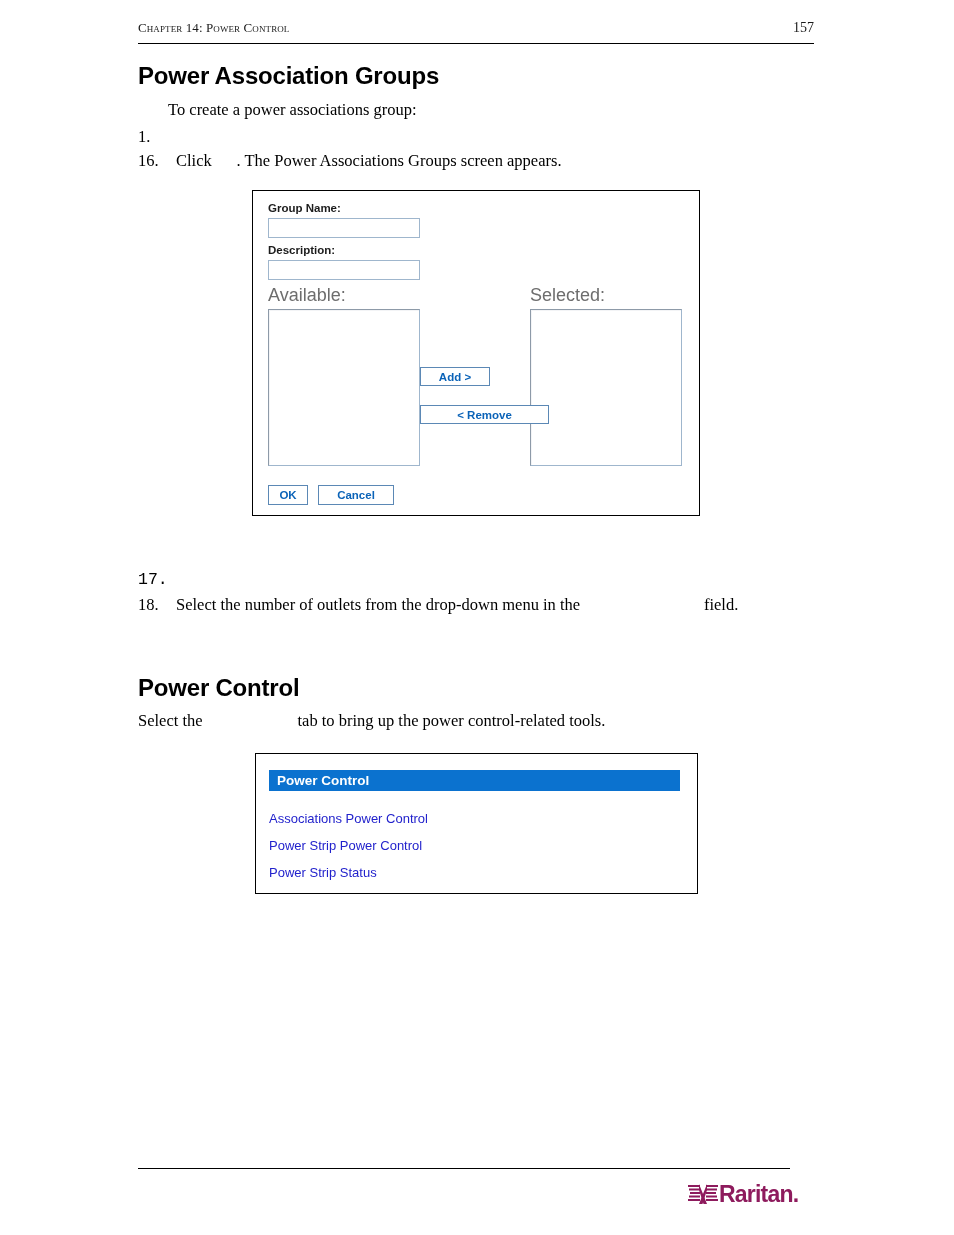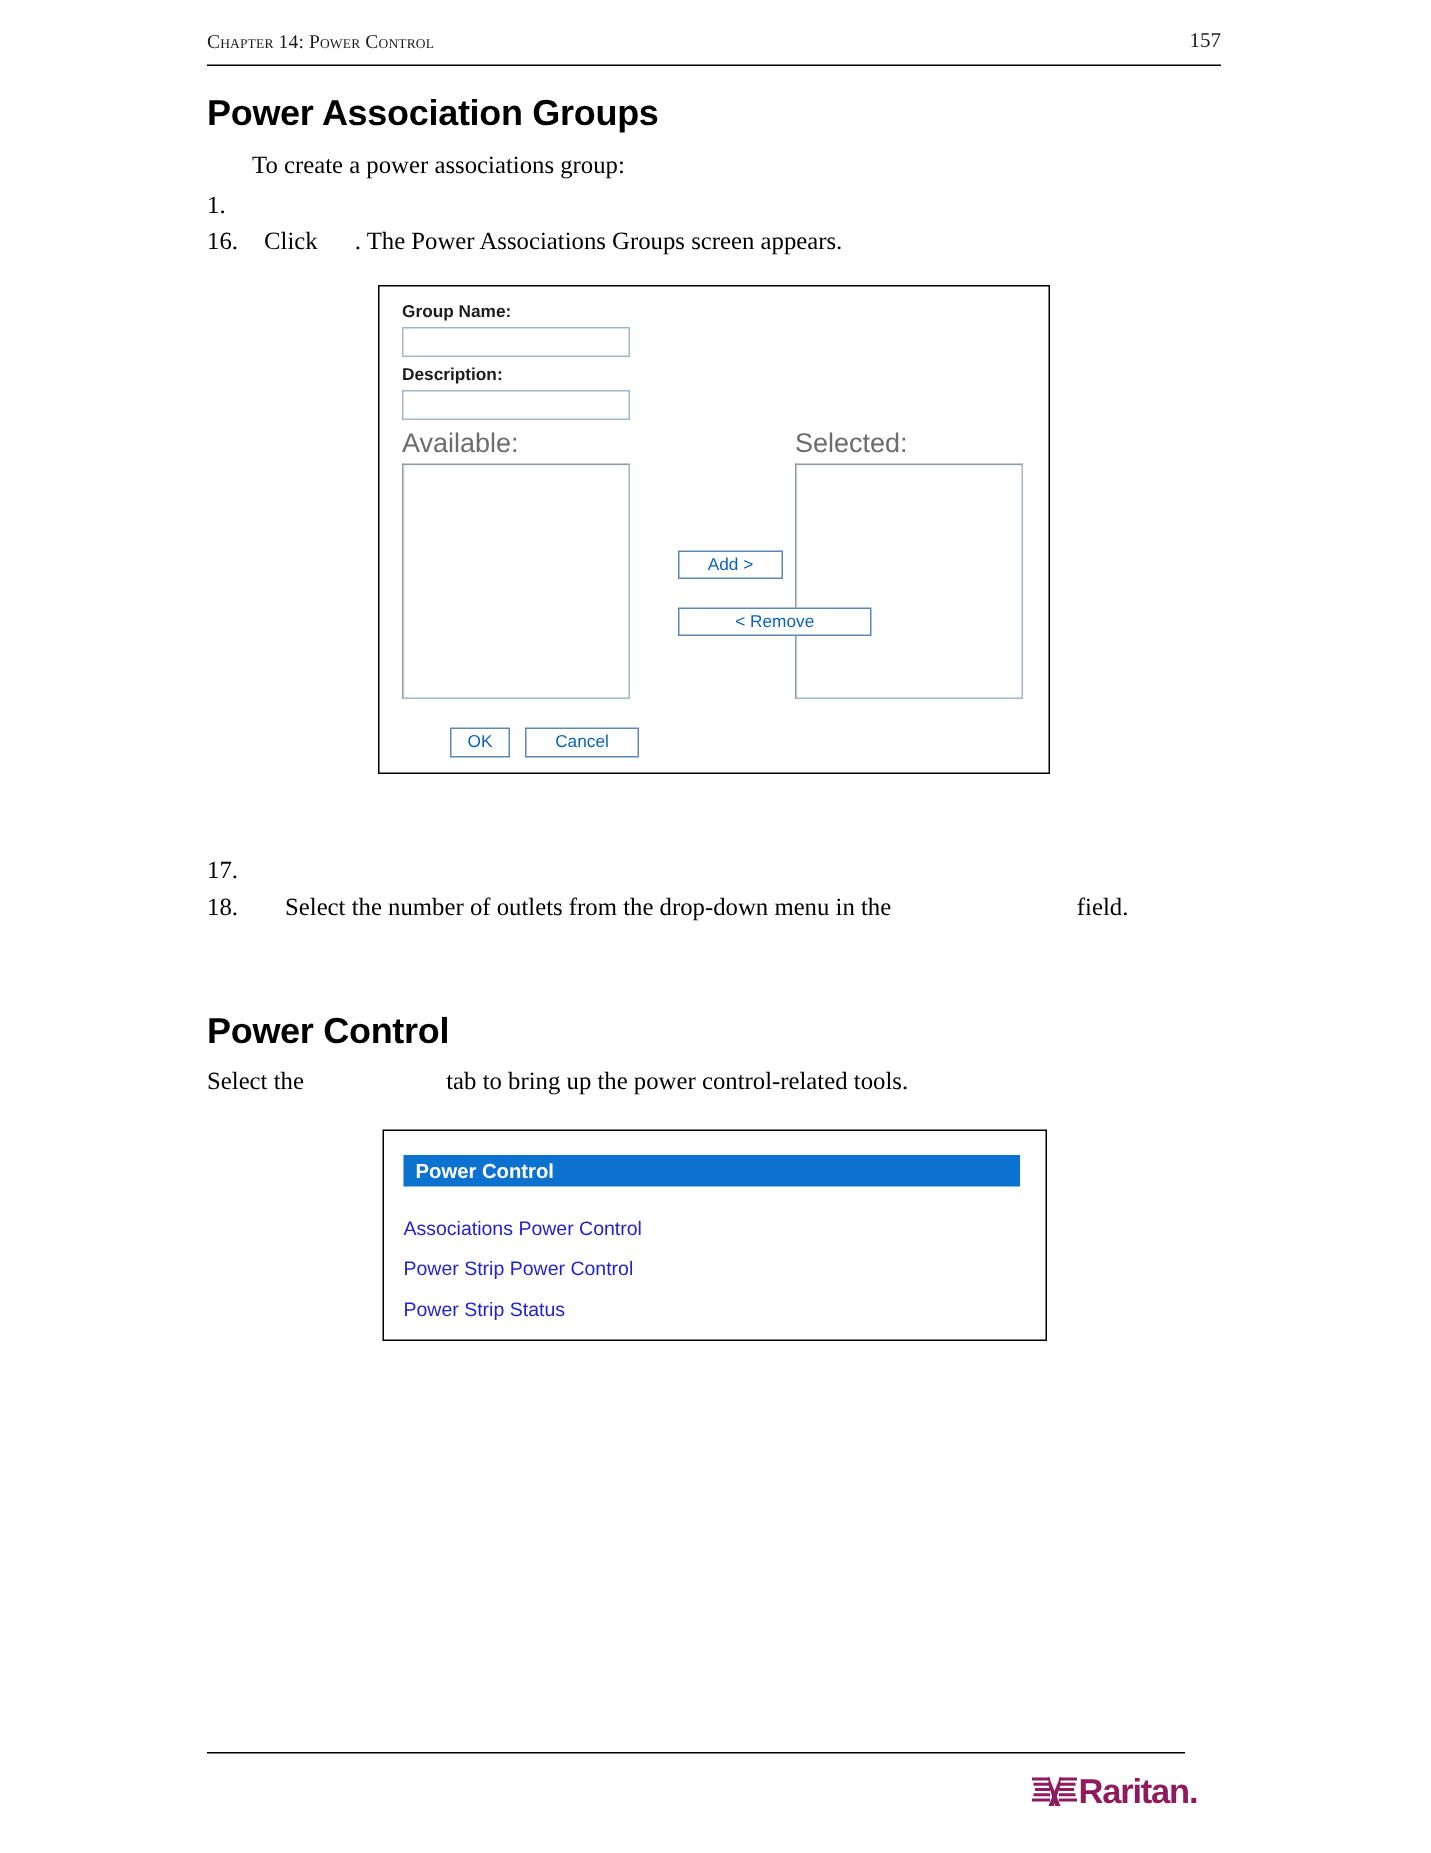--- a/index.html
+++ b/index.html
@@ -103,24 +103,24 @@
   .li .txt {
     position: absolute;
     top: 0;
   }
 
   #li-1   { left: 138px; top: 127px; width: 676px; }
   #li-1 .txt { left: 38px; }
   #li-16  { left: 138px; top: 151px; width: 676px; }
   #li-16 .txt { left: 38px; }
 
-  #li-17  { left: 138px; top: 570px; width: 676px; }
+  #li-17  { left: 138px; top: 570px; width: 676px; font-family: Liberation Mono, monospace; }
   #li-17 .txt { left: 38px; }
   #li-18  { left: 138px; top: 595px; width: 676px; }
-  #li-18 .txt { left: 52px; }
+  #li-18 .txt { left: 38px; }
   #li-19  { left: 138px; top: 619px; width: 676px; }
   #li-19 .txt { left: 38px; }
 
   
   .dialog {
     position: absolute;
     left: 252px;
     top: 190px;
     width: 448px;
     height: 326px;
@@ -171,28 +171,27 @@
   #available-listbox { left: 15px; top: 118px; width: 152px; height: 157px; }
   #selected-listbox  { left: 277px; top: 118px; width: 152px; height: 157px; }
 
   .blue-btn {
     position: absolute;
     background: #ffffff;
     border: 1px solid #5b88b5;
     box-sizing: border-box;
     color: #0b63b8;
     font-family: "Liberation Sans", sans-serif;
-    font-weight: normal;
+    font-weight: bold;
     font-size: 11.5px;
     display: flex;
     align-items: center;
     justify-content: center;
     white-space: nowrap;
     cursor: pointer;
-    margin-left: 32px;
   }
   #add-button     { left: 167px; top: 176px; width: 70px; height: 19px; }
   #remove-button  { left: 167px; top: 214px; width: 129px; height: 19px; }
   #ok-button      { left: 15px;  top: 294px; width: 40px;  height: 20px; }
   #cancel-button  { left: 65px;  top: 294px; width: 76px;  height: 20px; }
 
   
   .panel {
     position: absolute;
     left: 255px;

